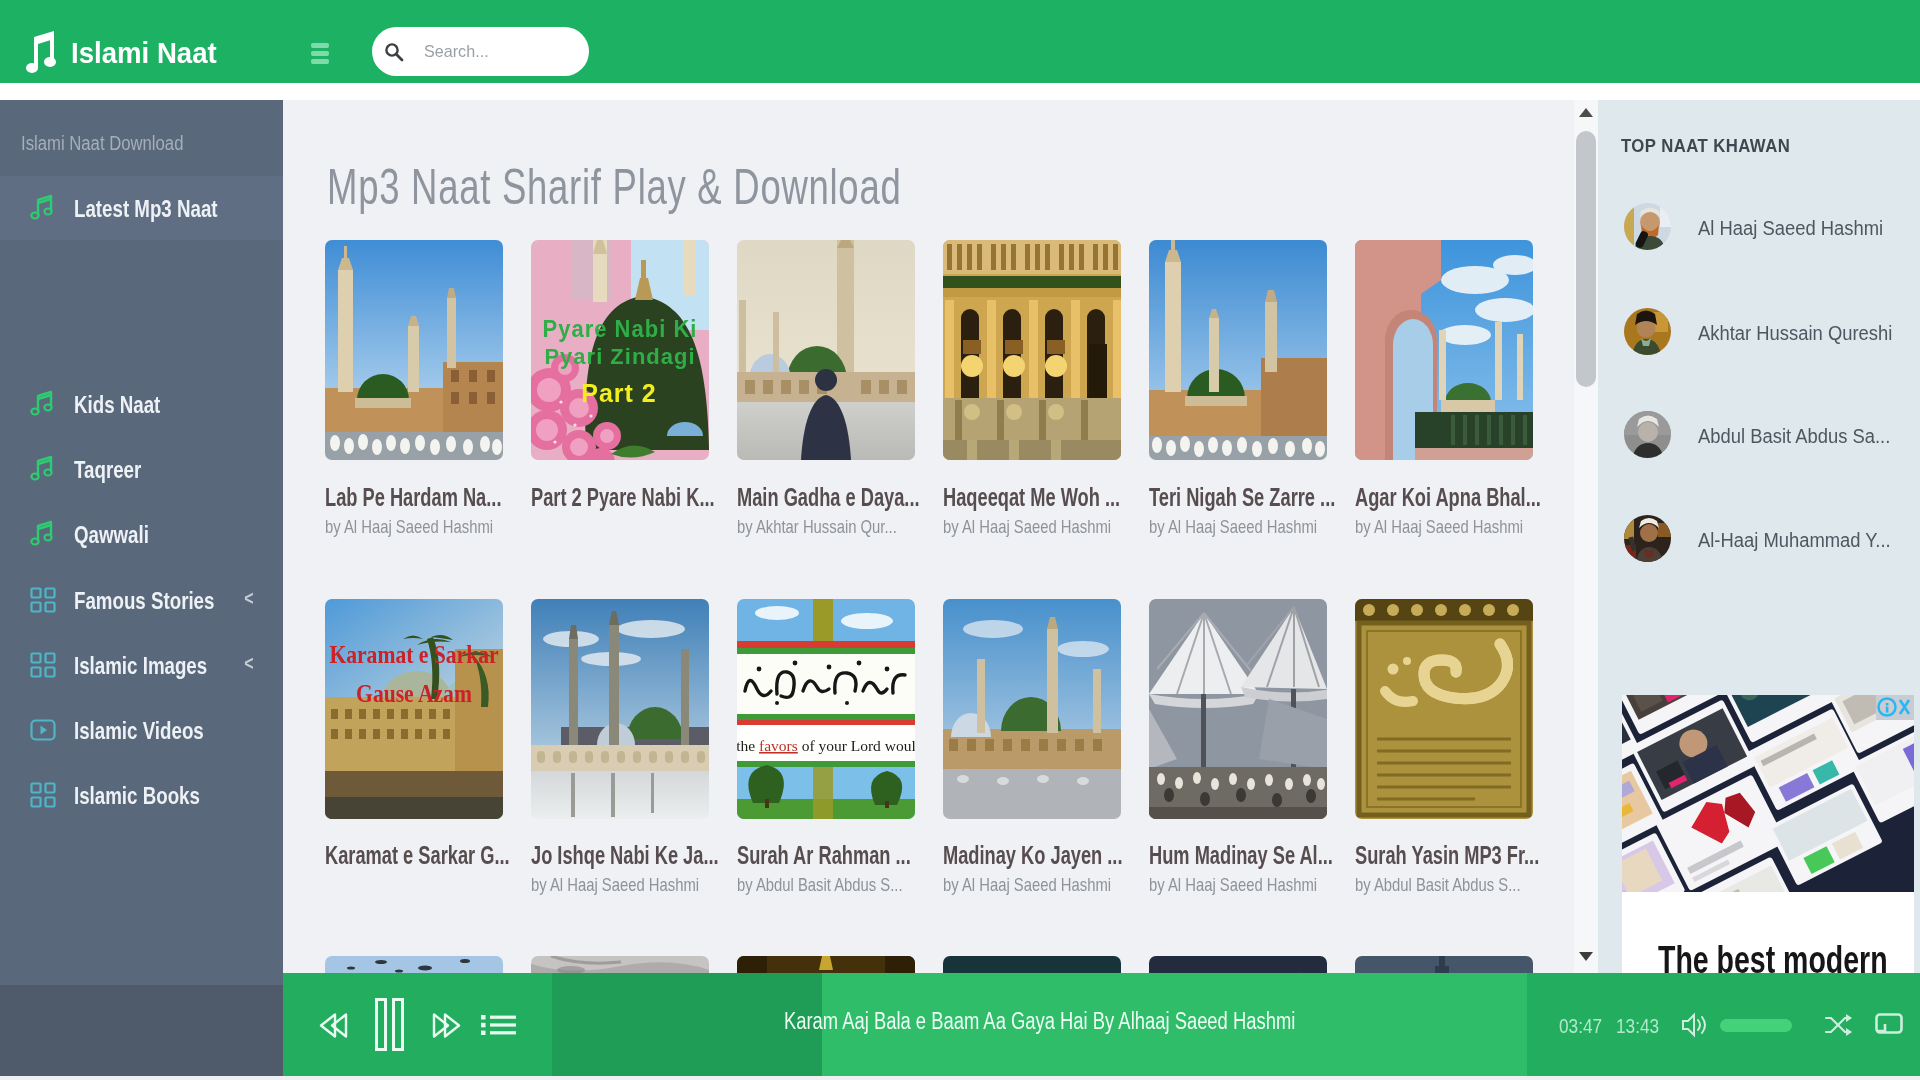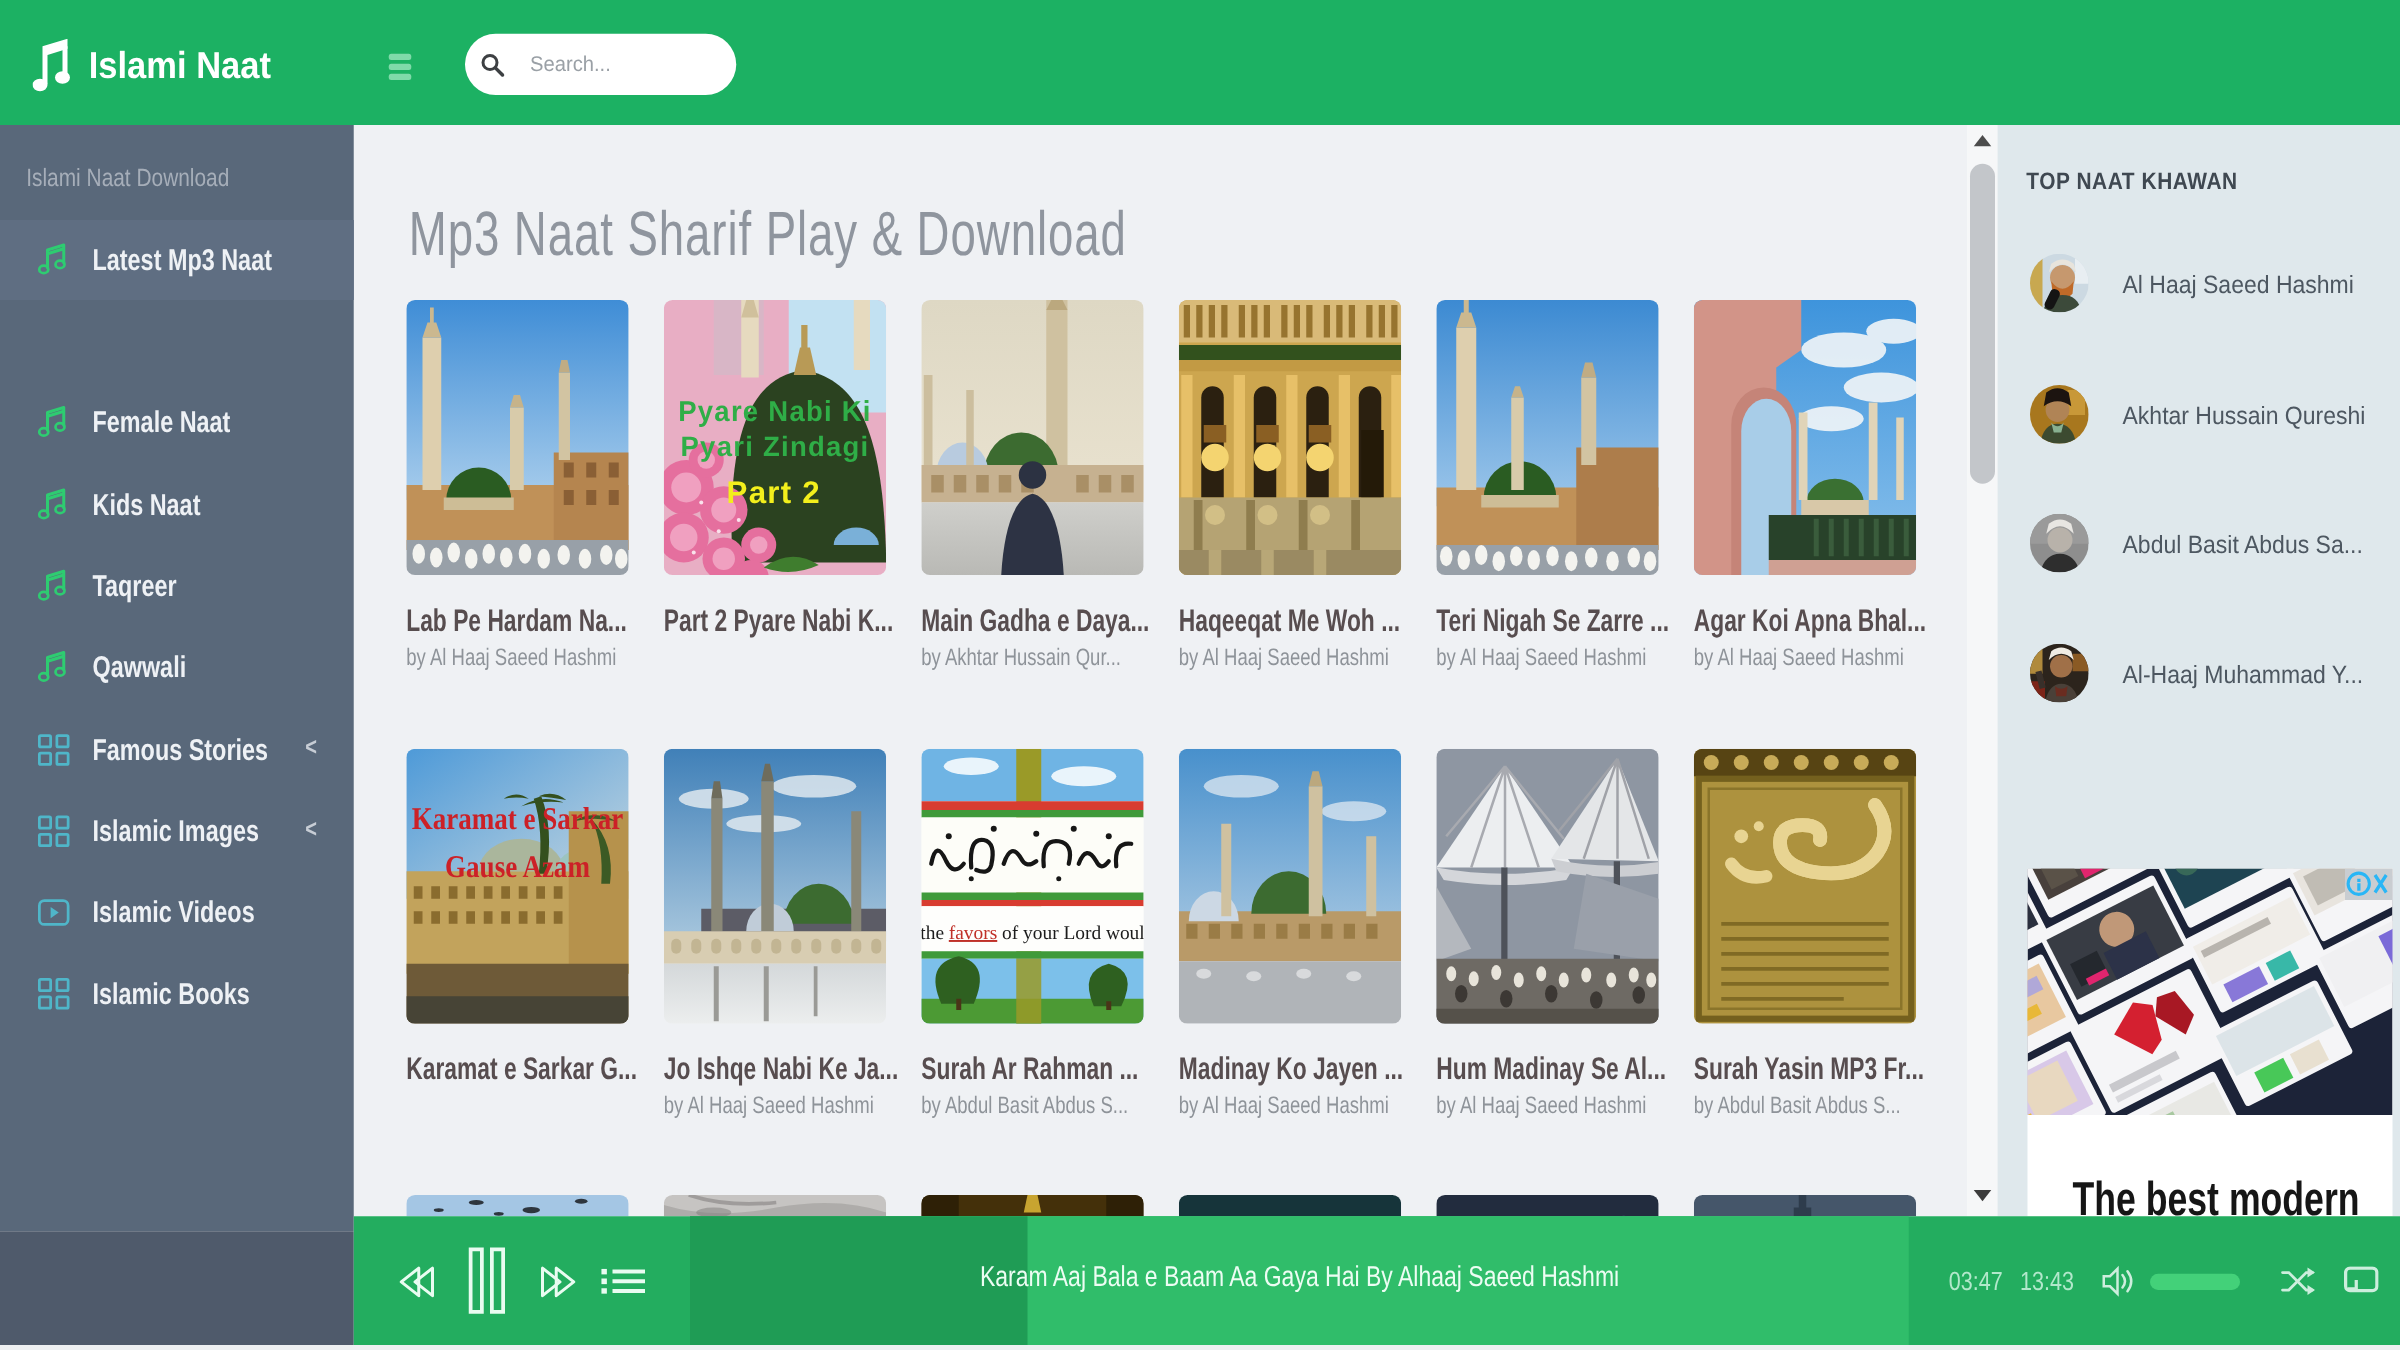--- a/index.html
+++ b/index.html
@@ -1,21 +1,21 @@
 <!DOCTYPE html>
 <html><head>
 <meta charset="utf-8">
 <style>
 *{margin:0;padding:0;box-sizing:border-box}
 html,body{width:1920px;height:1080px;overflow:hidden;background:#fff;font-family:"Liberation Sans",sans-serif}
 #root{position:absolute;left:0;top:0;width:1920px;height:1080px;overflow:hidden}
 .abs{position:absolute}
 .cx{display:inline-block;transform-origin:left top;white-space:nowrap}
 
-#header{left:0;top:0;width:1920px;height:100px;background:#1cb163}
+#header{left:0;top:0;width:1920px;height:83px;background:#1cb163}
 
 #sidebar{left:0;top:100px;width:283px;height:885px;background:#59687a}
 #sidefoot{left:0;top:985px;width:283px;height:91px;background:#4f5a6b}
 .sideitem{position:absolute;left:0;width:283px;height:64px}
 .sideitem .txt{position:absolute;left:74px;top:50%;transform:translateY(-47%) scaleX(.78);transform-origin:left center;font-size:24px;font-weight:bold;color:#eef1f5;white-space:nowrap}
 .sideitem svg{position:absolute;left:30px;top:50%;transform:translateY(-50%)}
 .chev{position:absolute;left:243px;top:50%;transform:translateY(-55%) scaleX(.8);color:#c7cdd5;font-size:20px;font-weight:bold}
 
 #main{left:283px;top:100px;width:1291px;height:873px;background:#eff1f4;overflow:hidden}
 .card-img{position:absolute;width:178px;height:220px;border-radius:7px;overflow:hidden}
@@ -646,29 +646,20 @@
   <div id="sidebar" class="abs">
     <span class="abs cx" style="left:21px;top:32px;font-size:20px;color:#a6aeb9;transform:scaleX(.835)">Islami Naat Download</span>
     <div class="sideitem" style="top:76px;background:#5f6e82">
       <svg width="24" height="28" viewBox="0 0 24 28">
           <path d="M8 21 V6 L21 2 V17" fill="none" stroke="#2ecc71" stroke-width="2.4" stroke-linejoin="round"></path>
           <ellipse cx="5" cy="21.5" rx="3.6" ry="3" fill="none" stroke="#2ecc71" stroke-width="2.2"></ellipse>
           <ellipse cx="18" cy="17.5" rx="3.6" ry="3" fill="none" stroke="#2ecc71" stroke-width="2.2"></ellipse>
           <path d="M8 9 L21 5" stroke="#2ecc71" stroke-width="2.6" fill="none"></path>
         </svg>
       <span class="txt">Latest Mp3 Naat</span>
-    </div>
-    <div class="sideitem" style="top:206px">
-      <svg width="24" height="28" viewBox="0 0 24 28">
-          <path d="M8 21 V6 L21 2 V17" fill="none" stroke="#2ecc71" stroke-width="2.4" stroke-linejoin="round"></path>
-          <ellipse cx="5" cy="21.5" rx="3.6" ry="3" fill="none" stroke="#2ecc71" stroke-width="2.2"></ellipse>
-          <ellipse cx="18" cy="17.5" rx="3.6" ry="3" fill="none" stroke="#2ecc71" stroke-width="2.2"></ellipse>
-          <path d="M8 9 L21 5" stroke="#2ecc71" stroke-width="2.6" fill="none"></path>
-        </svg>
-      <span class="txt">Female Naat</span>
     </div>
     <div class="sideitem" style="top:272px">
       <svg width="24" height="28" viewBox="0 0 24 28">
           <path d="M8 21 V6 L21 2 V17" fill="none" stroke="#2ecc71" stroke-width="2.4" stroke-linejoin="round"></path>
           <ellipse cx="5" cy="21.5" rx="3.6" ry="3" fill="none" stroke="#2ecc71" stroke-width="2.2"></ellipse>
           <ellipse cx="18" cy="17.5" rx="3.6" ry="3" fill="none" stroke="#2ecc71" stroke-width="2.2"></ellipse>
           <path d="M8 9 L21 5" stroke="#2ecc71" stroke-width="2.6" fill="none"></path>
         </svg>
       <span class="txt">Kids Naat</span>
     </div>

